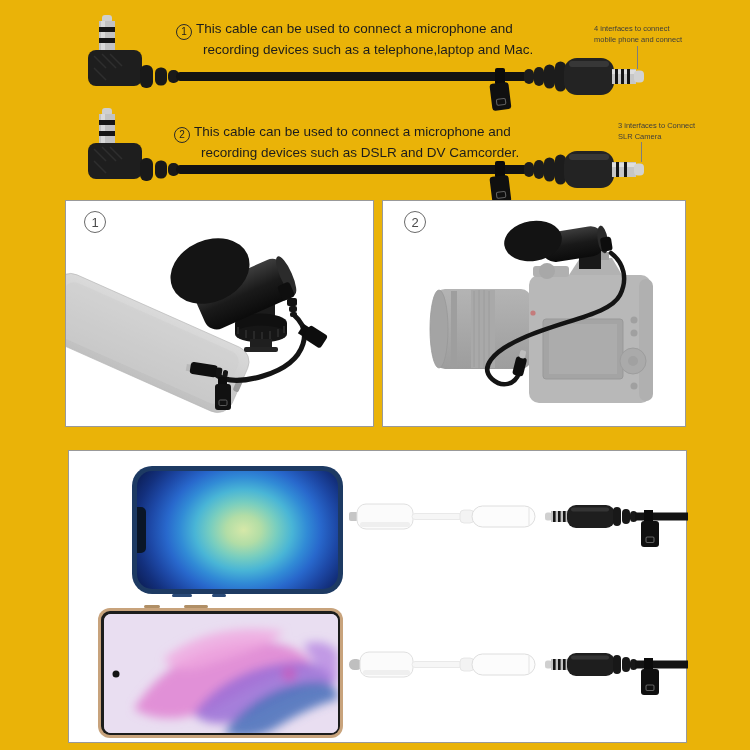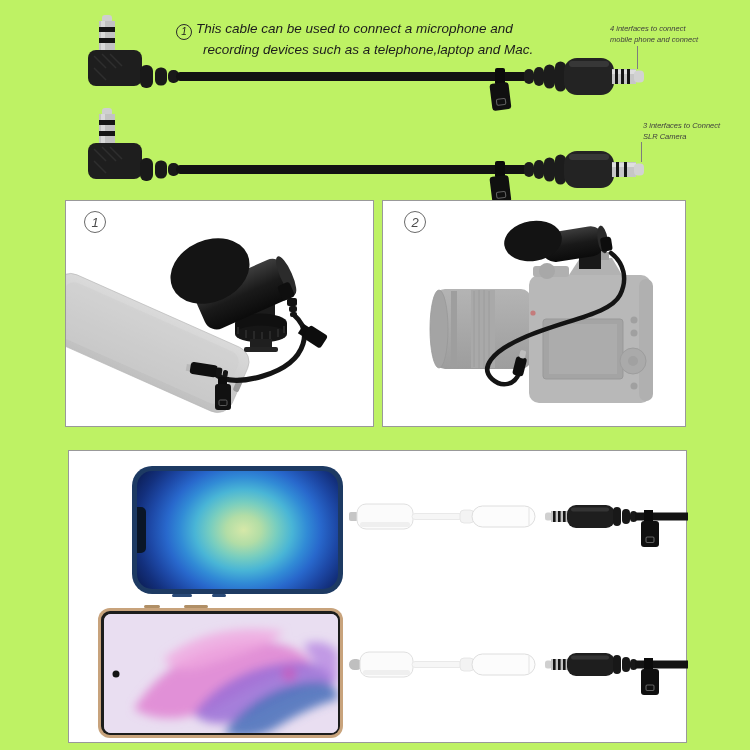--- a/index.html
+++ b/index.html
@@ -1,17 +1,17 @@
 <!DOCTYPE html>
 <html><head>
 <meta charset="utf-8">
 <style>
   html,body{margin:0;padding:0;background:#fff;}
-  .page{position:relative;width:750px;height:750px;background:#bef264;overflow:hidden;
-        font-family:"Liberation Sans",sans-serif;color:#1c1c1c;font-style:italic;}
+  .page{position:relative;width:750px;height:750px;background:#eab308;overflow:hidden;
+        font-family:"Liberation Sans",sans-serif;color:#1c1c1c;}
   .abs{position:absolute;}
   
   .desc{position:absolute;font-size:13.5px;line-height:20px;color:#1c1c1c;white-space:nowrap;}
   .desc .line2{margin-left:27px;}
   .num-badge{display:inline-flex;align-items:center;justify-content:center;
              width:14px;height:14px;border:1px solid #2a2a2a;border-radius:50%;
              font-size:10px;line-height:1;margin-right:4px;vertical-align:-2px;color:#1c1c1c;}
   
   .annot{position:absolute;font-size:7.5px;line-height:10.5px;color:#3d3d3d;white-space:nowrap;}
   .pointer{position:absolute;width:0;border-left:1px solid #7d7d7d;}
@@ -75,21 +75,21 @@
       <rect x="547" y="69" width="3" height="15" fill="#141414"></rect>
       <rect x="554" y="70.5" width="10" height="12" rx="4" fill="#d2d2d2"></rect>
     </g>
   </svg>
 
   <div class="desc" style="left:176px;top:19px">
     <div><span class="num-badge">1</span><span>This cable can be used to connect a microphone and</span></div>
     <div class="line2">recording devices such as a telephone,laptop and Mac.</div>
   </div>
 
-  <div class="annot" style="left:610px;top:24px">
+  <div class="annot" style="left:594px;top:24px">
     <div>4 interfaces to connect</div>
     <div>mobile phone and connect</div>
   </div>
   <div class="pointer" style="left:637px;top:46px;height:23px"></div>
 
   <svg class="abs" style="left:80px;top:93px" width="575" height="115" viewBox="0 0 575 115">
     <g>
       <rect x="22" y="15" width="10" height="8" rx="3" fill="#cfcfcf"></rect>
       <rect x="19" y="21" width="16" height="29" fill="#c2c2c2"></rect>
       <rect x="21" y="21" width="4" height="29" fill="#e2e2e2" opacity="0.7"></rect>
@@ -118,23 +118,25 @@
       <rect x="489" y="61" width="40" height="6" rx="3" fill="#3b3b3b" opacity="0.85"></rect>
       <rect x="532" y="69" width="24" height="15" fill="#c6c6c6"></rect>
       <rect x="532" y="70" width="24" height="4" fill="#e3e3e3" opacity="0.8"></rect>
       <rect x="536" y="69" width="3" height="15" fill="#141414"></rect>
       <rect x="544" y="69" width="3" height="15" fill="#141414"></rect>
       <rect x="554" y="70.5" width="10" height="12" rx="4" fill="#d2d2d2"></rect>
     </g>
   </svg>
 
   <div class="desc" style="left:174px;top:122px">
-  </div>
-
-  <div class="annot" style="left:643px;top:121px">
+    <div><span class="num-badge">2</span><span>This cable can be used to connect a microphone and</span></div>
+    <div class="line2">recording devices such as DSLR and DV Camcorder.</div>
+  </div>
+
+  <div class="annot" style="left:618px;top:121px">
     <div>3 interfaces to Connect</div>
     <div>SLR Camera</div>
   </div>
   <div class="pointer" style="left:641px;top:142px;height:20px"></div>
 
   <div class="panel" style="left:65px;top:200px;width:309px;height:227px">
     <div class="panel-badge" style="left:18px;top:10px">1</div>
     <svg width="306" height="224" viewBox="0 0 306 224">
       <defs>
         <linearGradient id="p1phone" x1="0" y1="0" x2="0" y2="1">

